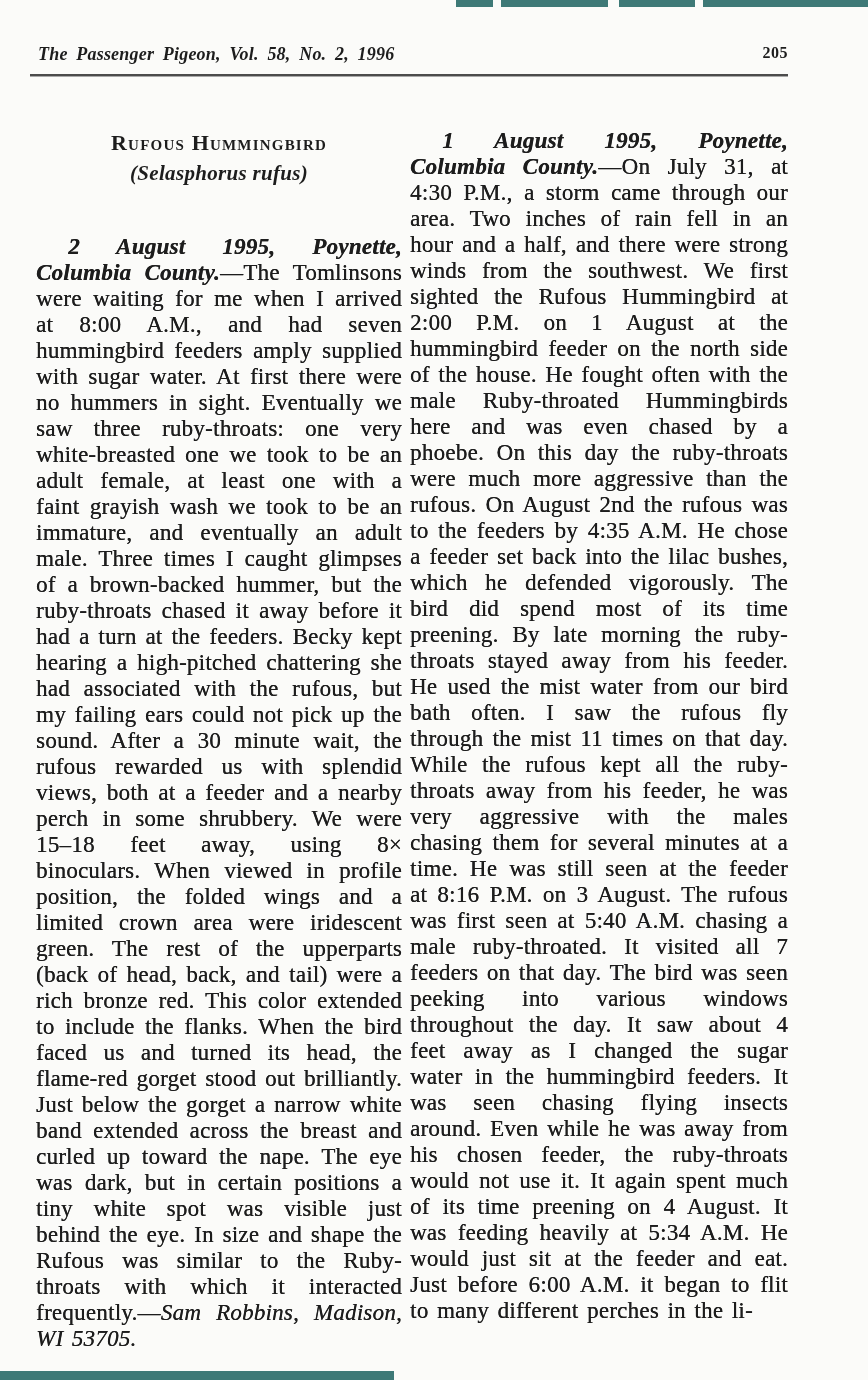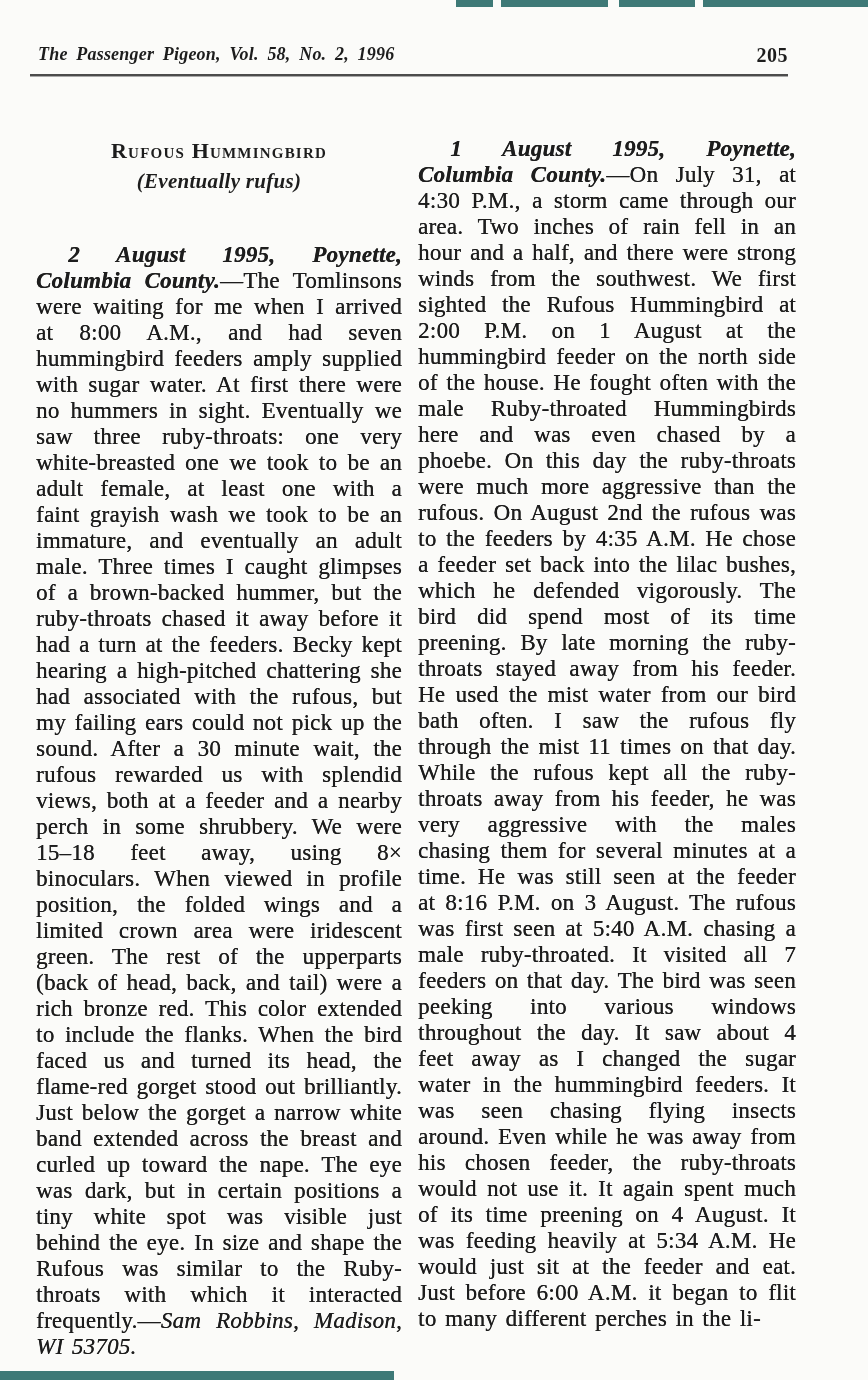--- a/index.html
+++ b/index.html
@@ -22,30 +22,30 @@
 
   
   .header{
     position:absolute;top:44px;left:38px;width:750px;
     display:flex;justify-content:space-between;align-items:flex-start;
   }
   .journal-line{
     font-style:italic;font-weight:bold;font-size:18px;
     word-spacing:4px;letter-spacing:0.2px;
   }
-  .page-number{font-weight:bold;font-size:20px;letter-spacing:0.5px;}
+  .page-number{font-weight:bold;font-size:16px;letter-spacing:0.5px;}
   .rule{
     position:absolute;top:74px;left:30px;width:758px;height:3px;
     background:linear-gradient(180deg,#4c4c4c 0 66%,#a9a9a9 66% 100%);
   }
 
   
   .columns{
-    position:absolute;top:136px;left:36px;
-    display:grid;grid-template-columns:366px 378px;column-gap:16px;
+    position:absolute;top:128px;left:36px;
+    display:grid;grid-template-columns:366px 378px;column-gap:8px;
   }
   .col{width:100%;}
 
   .title-block{text-align:center;margin-bottom:46px;}
   .article-title{
     font-variant:small-caps;font-weight:bold;font-size:22px;
     letter-spacing:1.2px;line-height:30px;
   }
   .article-subtitle{
     font-weight:bold;font-style:italic;font-size:21px;line-height:30px;
@@ -75,21 +75,21 @@
     <span class="journal-line">The Passenger Pigeon, Vol. 58, No. 2, 1996</span>
     <span class="page-number">205</span>
   </div>
   <div class="rule"></div>
 
   <div class="columns">
 
     <div class="col">
       <div class="title-block">
         <div class="article-title">Rufous Hummingbird</div>
-        <div class="article-subtitle">(Eventually rufus)</div>
+        <div class="article-subtitle">(Selasphorus rufus)</div>
       </div>
       <p class="body-text"><span class="entry-heading">2 August 1995, Poynette, Columbia County.</span><span>—The Tomlinsons were waiting for me when I arrived at 8:00 A.M., and had seven hummingbird feeders amply supplied with sugar water. At first there were no hummers in sight. Eventually we saw three ruby-throats: one very white-breasted one we took to be an adult female, at least one with a faint grayish wash we took to be an immature, and eventually an adult male. Three times I caught glimpses of a brown-backed hummer, but the ruby-throats chased it away before it had a turn at the feeders. Becky kept hearing a high-pitched chattering she had associated with the rufous, but my failing ears could not pick up the sound. After a 30 minute wait, the rufous rewarded us with splendid views, both at a feeder and a nearby perch in some shrubbery. We were 15–18 feet away, using 8× binoculars. When viewed in profile position, the folded wings and a limited crown area were iridescent green. The rest of the upperparts (back of head, back, and tail) were a rich bronze red. This color extended to include the flanks. When the bird faced us and turned its head, the flame-red gorget stood out brilliantly. Just below the gorget a narrow white band extended across the breast and curled up toward the nape. The eye was dark, but in certain positions a tiny white spot was visible just behind the eye. In size and shape the Rufous was similar to the Ruby-throats with which it interacted frequently.—</span><span class="signature">Sam Robbins, Madison, WI 53705.</span></p>
     </div>
 
     <div class="col">
       <p class="body-text"><span class="entry-heading">1 August 1995, Poynette, Columbia County.</span><span>—On July 31, at 4:30 P.M., a storm came through our area. Two inches of rain fell in an hour and a half, and there were strong winds from the southwest. We first sighted the Rufous Hummingbird at 2:00 P.M. on 1 August at the hummingbird feeder on the north side of the house. He fought often with the male Ruby-throated Hummingbirds here and was even chased by a phoebe. On this day the ruby-throats were much more aggressive than the rufous. On August 2nd the rufous was to the feeders by 4:35 A.M. He chose a feeder set back into the lilac bushes, which he defended vigorously. The bird did spend most of its time preening. By late morning the ruby-throats stayed away from his feeder. He used the mist water from our bird bath often. I saw the rufous fly through the mist 11 times on that day. While the rufous kept all the ruby-throats away from his feeder, he was very aggressive with the males chasing them for several minutes at a time. He was still seen at the feeder at 8:16 P.M. on 3 August. The rufous was first seen at 5:40 A.M. chasing a male ruby-throated. It visited all 7 feeders on that day. The bird was seen peeking into various windows throughout the day. It saw about 4 feet away as I changed the sugar water in the hummingbird feeders. It was seen chasing flying insects around. Even while he was away from his chosen feeder, the ruby-throats would not use it. It again spent much of its time preening on 4 August. It was feeding heavily at 5:34 A.M. He would just sit at the feeder and eat. Just before 6:00 A.M. it began to flit to many different perches in the li-</span></p>
     </div>
 
   </div>
 </div>

